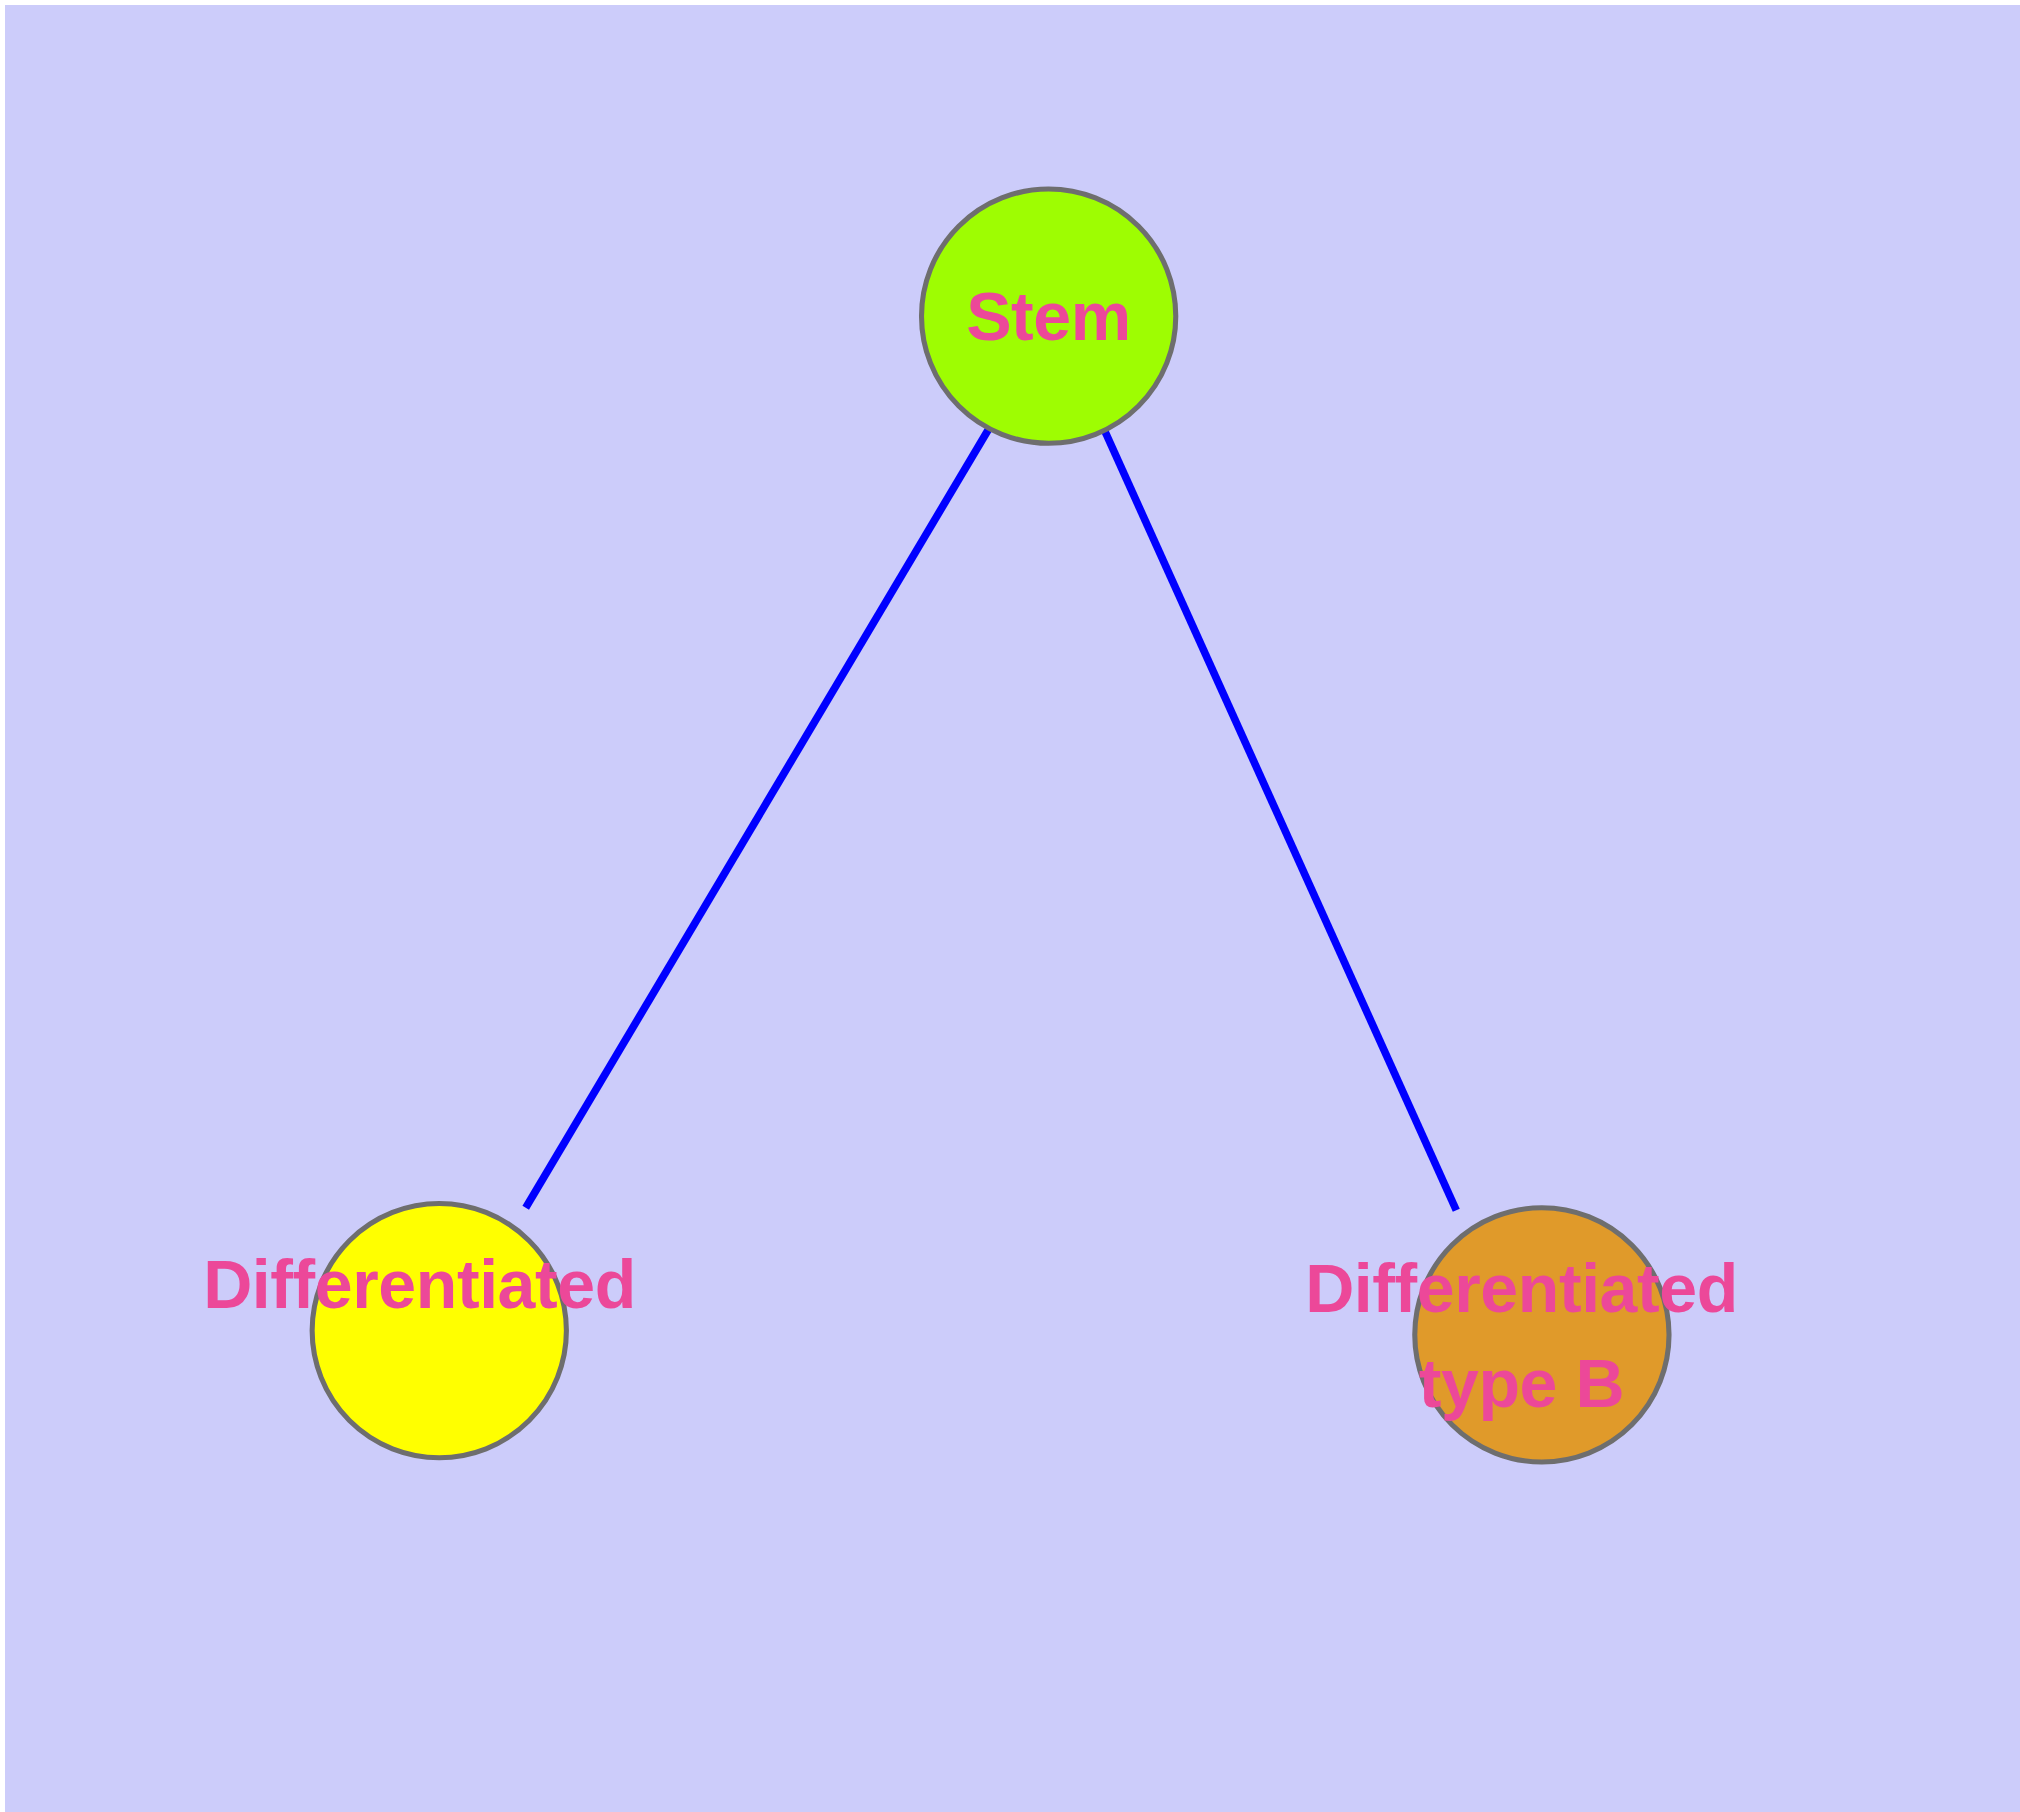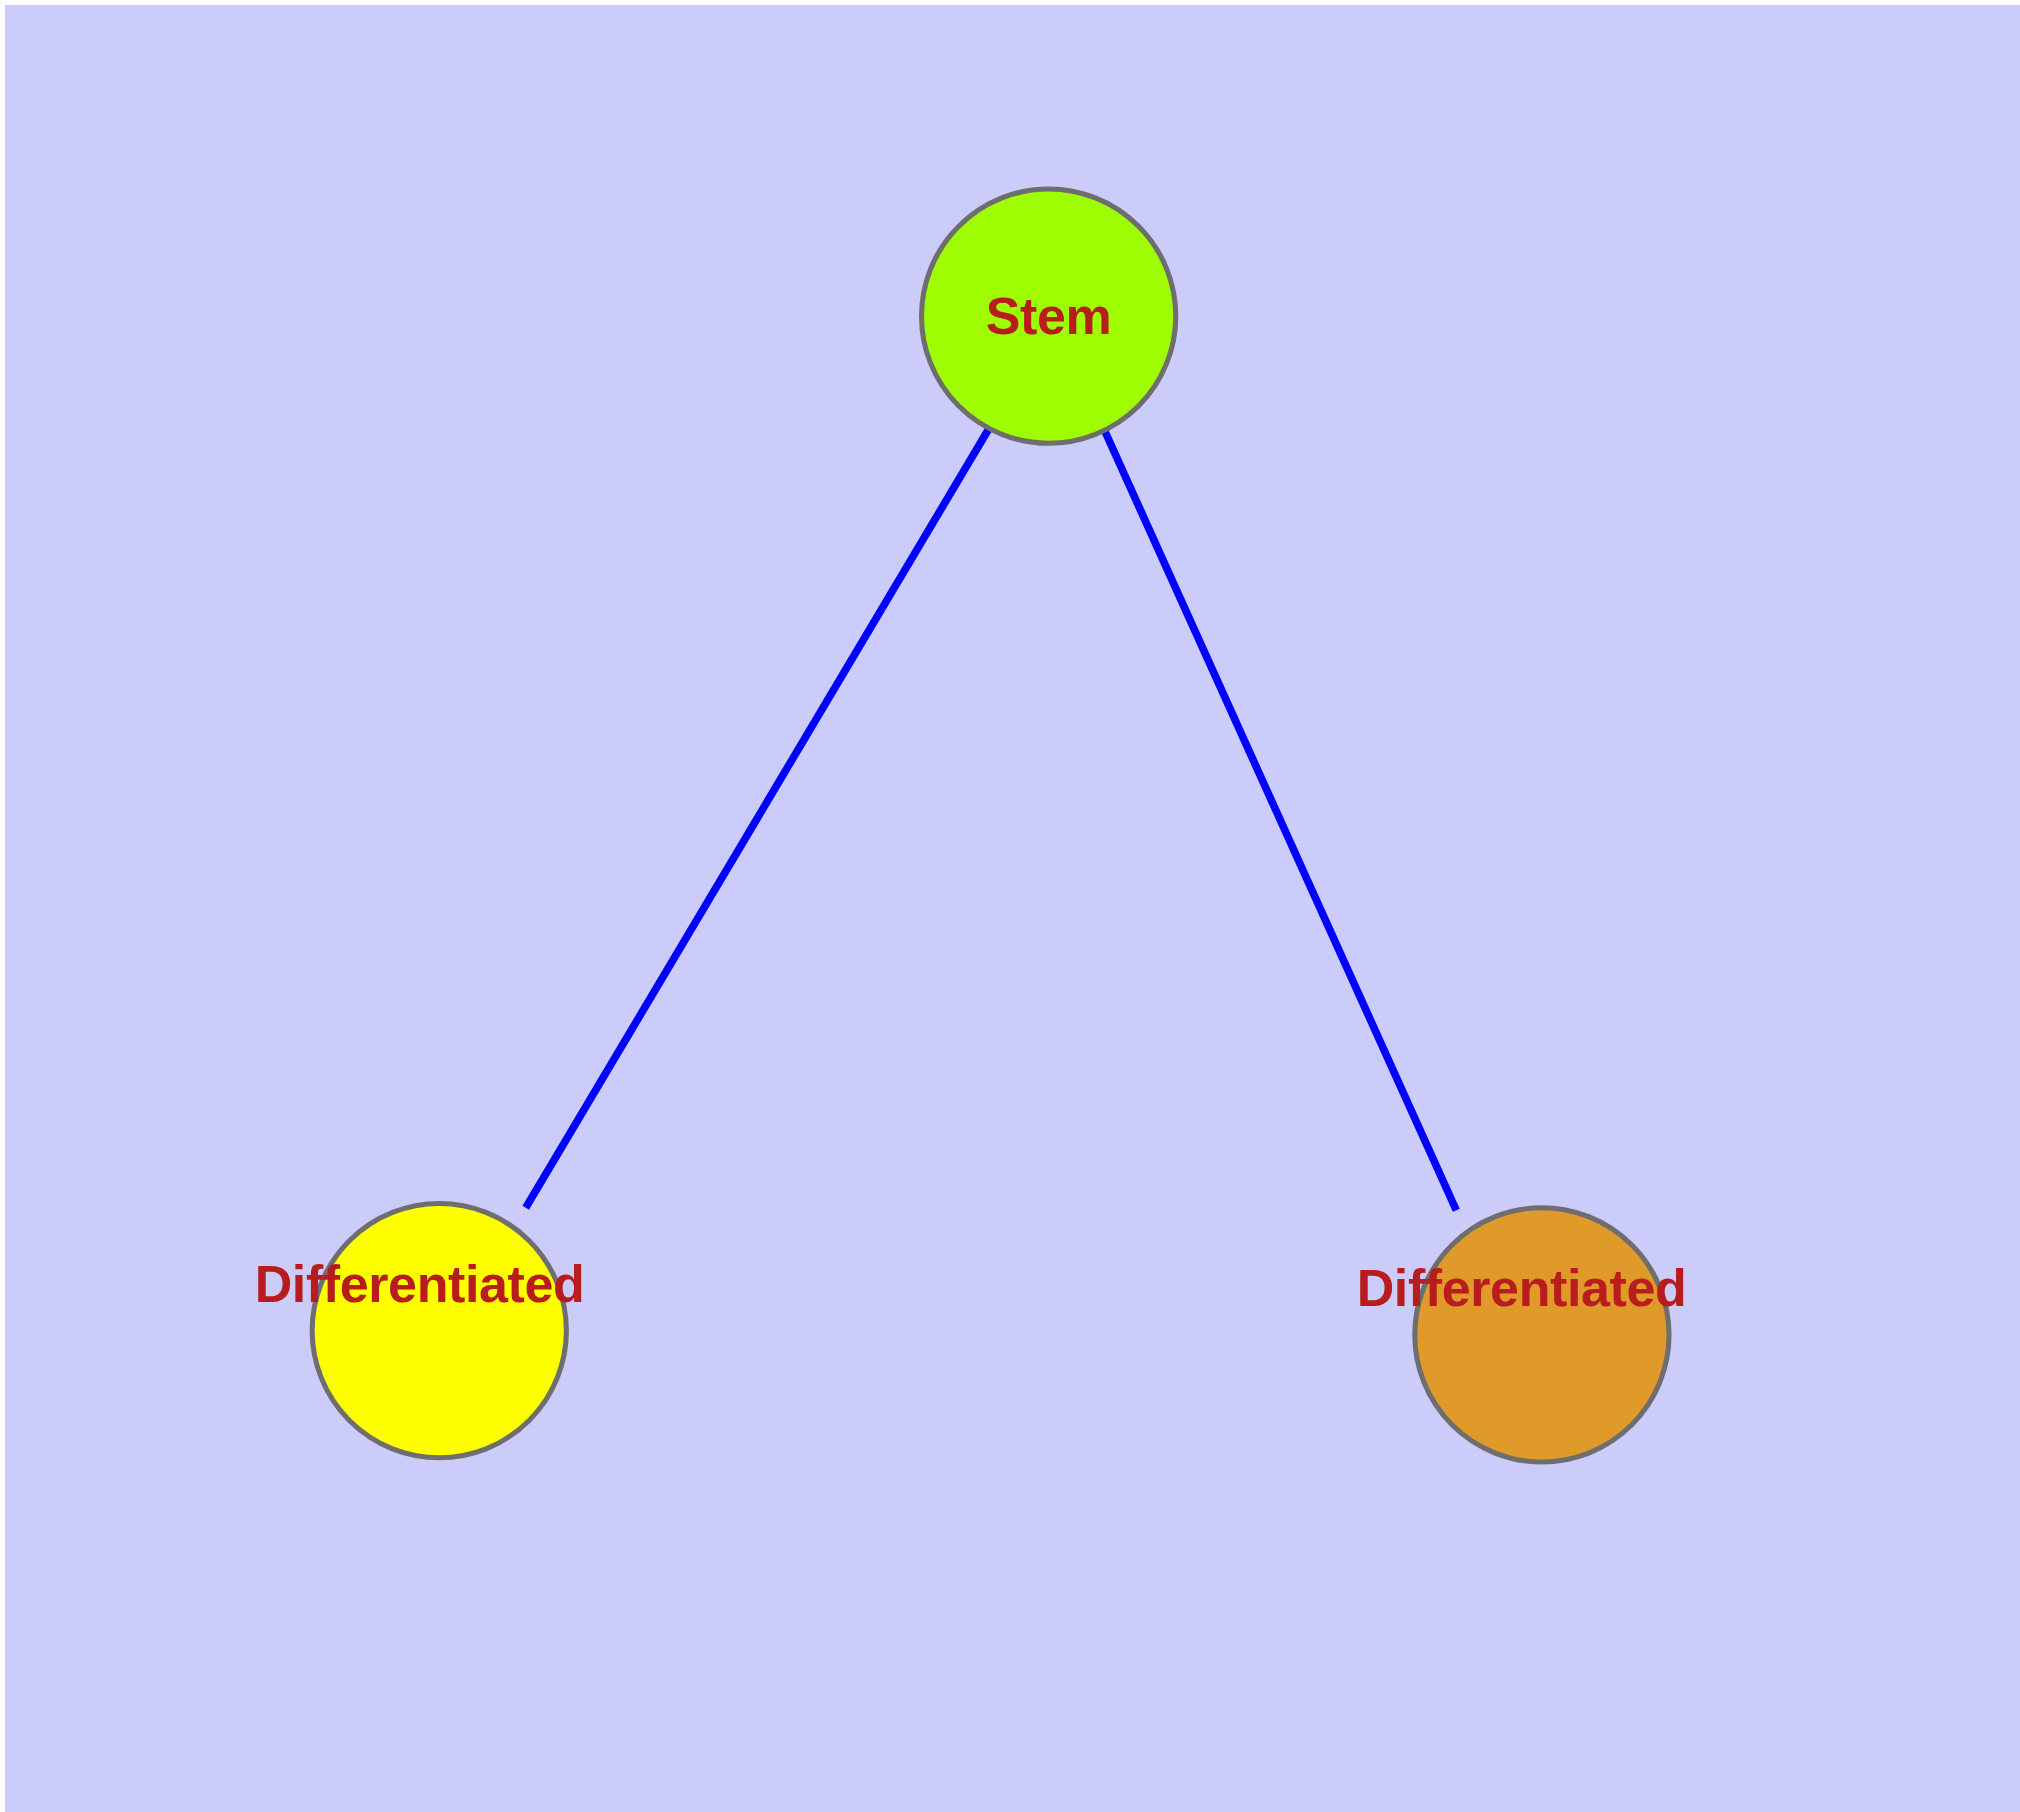--- a/index.html
+++ b/index.html
@@ -25,24 +25,24 @@
   }
   #graph-svg {
     position: absolute;
     left: 0;
     top: 0;
     width: 2021px;
     height: 1812px;
   }
   .node-label {
     position: absolute;
-    color: #b91c1c;
+    color: #ec4899;
     font-weight: bold;
     font-family: "Liberation Sans", sans-serif;
-    font-size: 52px;
+    font-size: 68px;
     line-height: 95px;
     text-align: center;
     white-space: pre;
     letter-spacing: -0.4px;
     pointer-events: none;
   }
   #label-stem {
     left: 794px;
     top: 269px;
     width: 509px;
@@ -76,16 +76,16 @@
       <circle cx="1237" cy="373" r="150" fill="#9efd02" stroke="#6e6e6e" stroke-width="6"></circle>
       <circle cx="518" cy="1570" r="150" fill="#ffff00" stroke="#6e6e6e" stroke-width="6"></circle>
       <circle cx="1819" cy="1575" r="150" fill="#e09a2a" stroke="#6e6e6e" stroke-width="6"></circle>
     </g>
   </svg>
 
   <div class="node-label" id="label-stem"><span>Stem</span></div>
 
   <div class="node-label" id="label-a"><span>Differentiated</span><br></div>
 
-  <div class="node-label" id="label-b"><span>Differentiated</span><br></div>
+  <div class="node-label" id="label-b"><span>Differentiated</span><br><span>type B</span></div>
 
 </div>
 
 
 </body></html>

